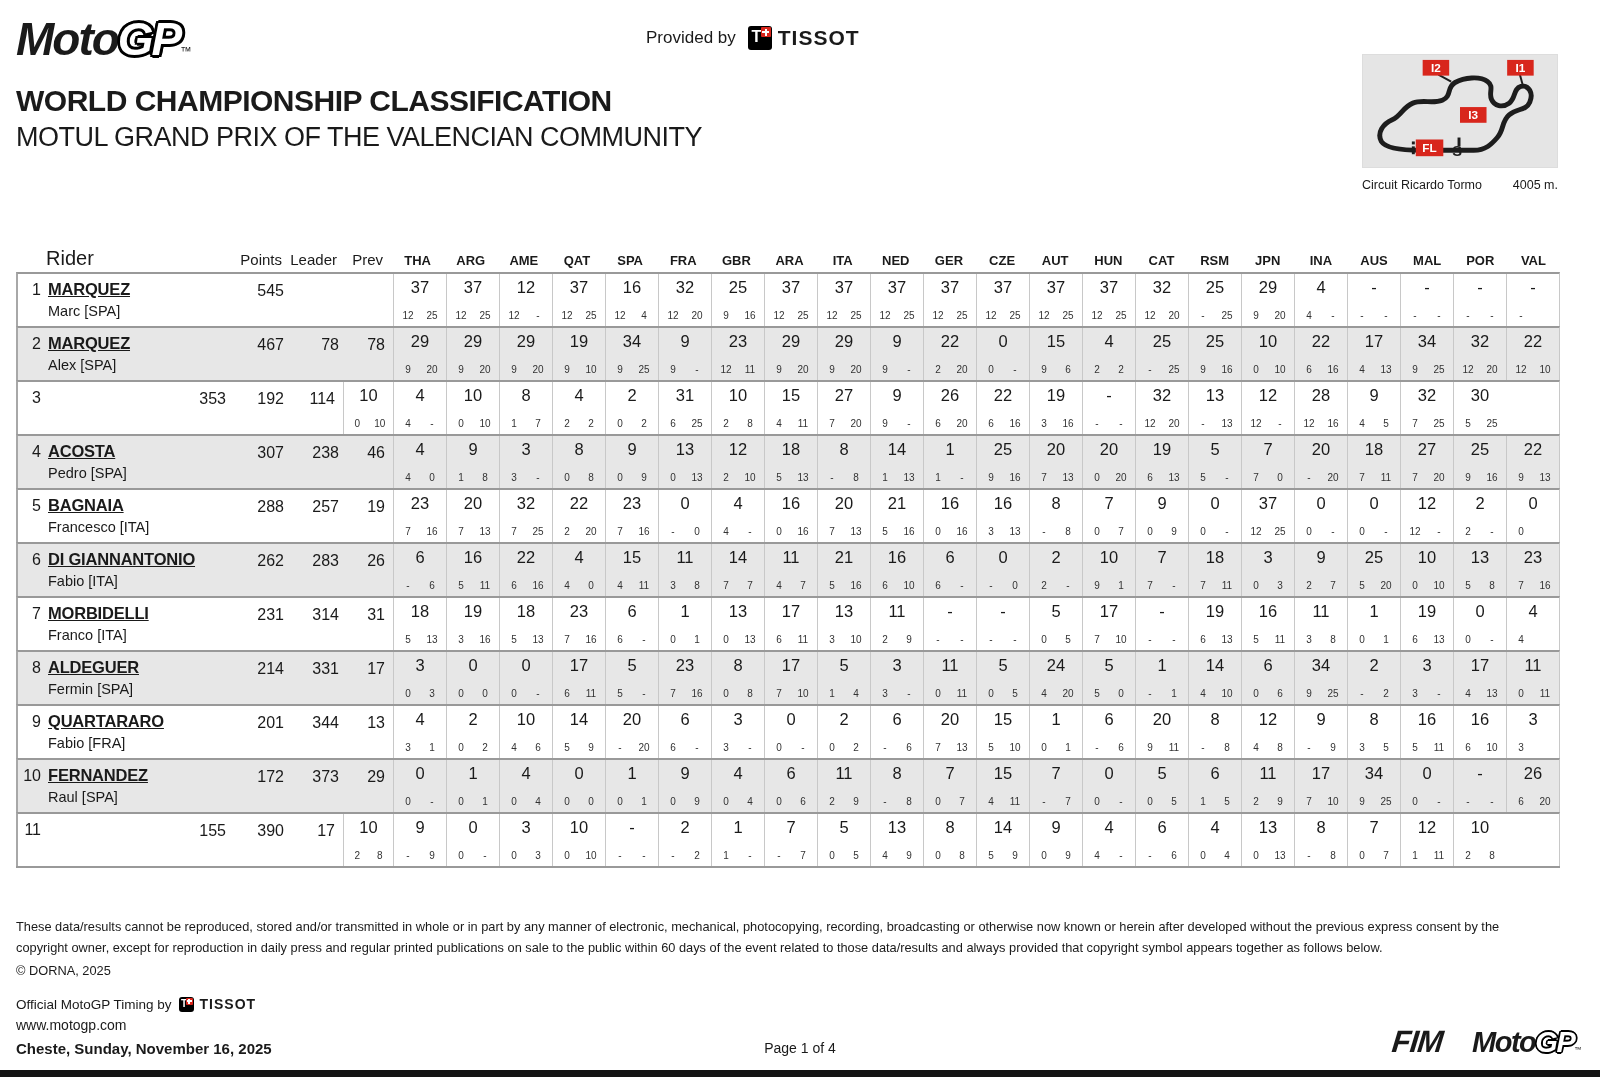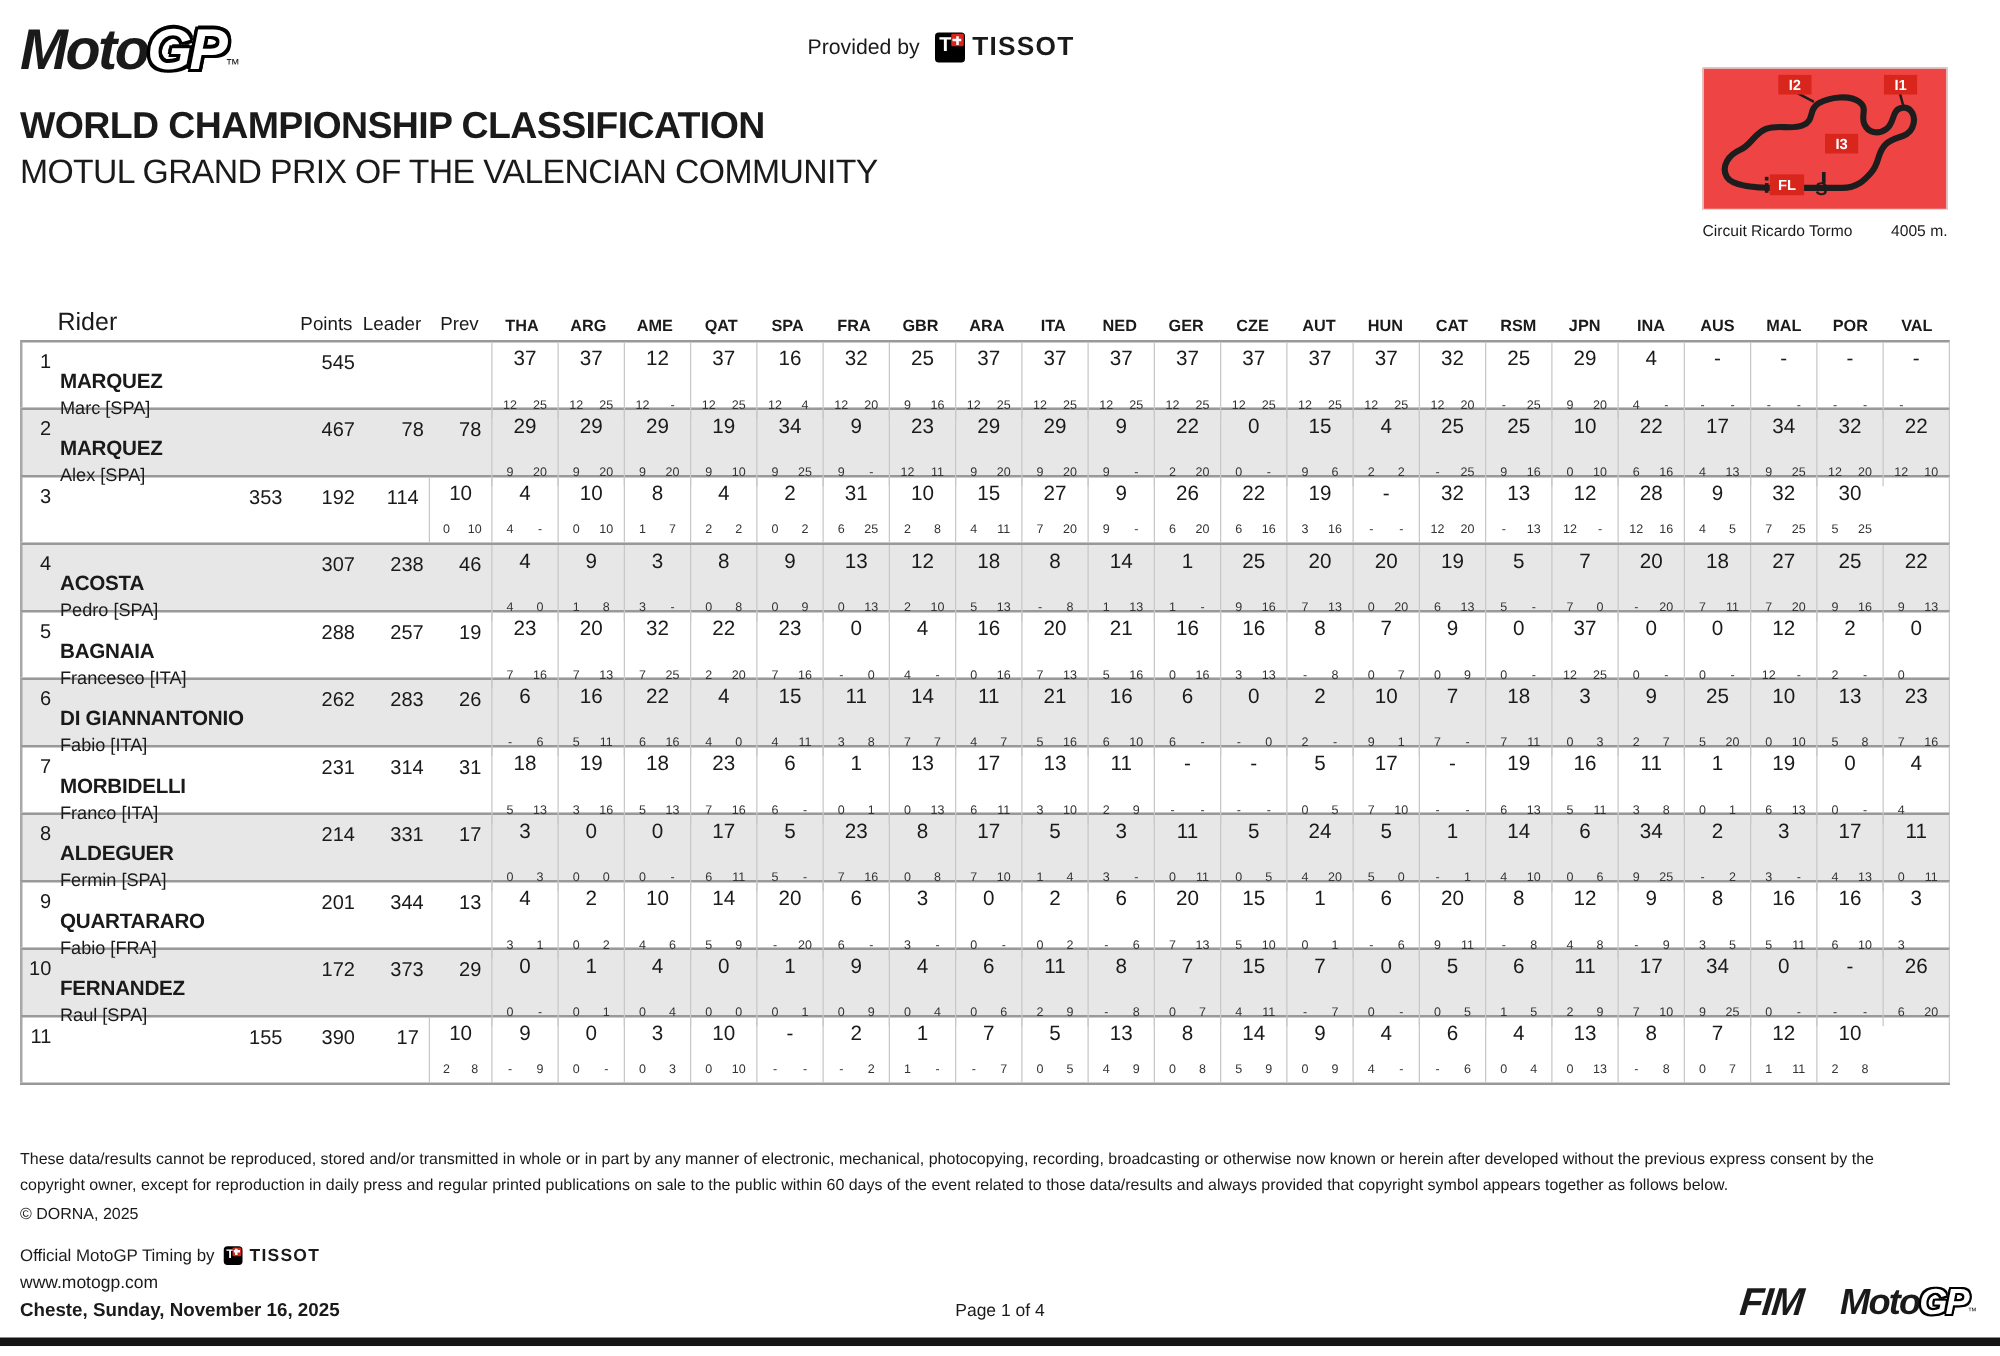--- a/index.html
+++ b/index.html
@@ -16,36 +16,36 @@
   .tissot { display:flex; align-items:center; gap:6px; }
   .tissot-box { position:relative; width:24px; height:24px; background:#000; border-radius:3px; }
   .tissot-box .t { position:absolute; left:0; top:2px; width:17px; text-align:center; color:#fff; font-weight:bold; font-size:16px; }
   .tissot-box .cross { position:absolute; right:1px; top:1px; width:10px; height:10px; background:#d8261c; border-radius:1px; }
   .tissot-box .cross::before { content:""; position:absolute; left:4px; top:1.5px; width:2px; height:7px; background:#fff; }
   .tissot-box .cross::after { content:""; position:absolute; left:1.5px; top:4px; width:7px; height:2px; background:#fff; }
   .tissot-word { font-size:21px; font-weight:bold; letter-spacing:1px; }
   .title { position:absolute; left:16px; top:84px; font-size:30px; font-weight:800; letter-spacing:-0.5px; }
   .subtitle { position:absolute; left:16px; top:122px; font-size:27px; font-weight:400; letter-spacing:-0.5px; }
 
-  .circuit-box { position:absolute; left:1362px; top:54px; width:196px; height:114px; border:1px solid #ddd; background:#ef4444; }
+  .circuit-box { position:absolute; left:1362px; top:54px; width:196px; height:114px; border:1px solid #ddd; background:#e5e5e5; }
   .circuit-caption { position:absolute; left:1362px; top:178px; width:196px; display:flex; justify-content:space-between; font-size:12.5px; }
 
   
   .table { position:absolute; left:16px; top:240px; width:1544px; }
   .thead-row, .trow { display:grid; grid-template-columns:30px 182px 58px 55px 50px repeat(22,1fr); }
   .thead-row { height:32px; align-items:end; }
   .th-rider { font-size:20px; font-weight:400; padding-bottom:2px; }
   .th-info { font-size:15px; text-align:right; padding:0 4px 4px 0; }
   .th-prev { padding-right:8px; }
   .ghead { font-size:13px; font-weight:bold; text-align:center; padding-bottom:4px; }
   .tbody { border-bottom:2px solid #999; }
   .trow { height:54px; border-top:2px solid #999; border-left:2px solid #a8a8a8; border-right:1px solid #c8c8c8; }
   .trow.alt { background:#e7e7e7; }
   .pos { text-align:right; padding:7px 7px 0 0; font-size:16px; }
-  .rname .sur { font-size:16.5px; font-weight:bold; padding-top:22px; letter-spacing:-0.2px; }
+  .rname .sur { font-size:16.5px; font-weight:bold; padding-top:6px; letter-spacing:-0.2px;text-decoration:underline; }
   .rname .giv { font-size:14.5px; padding-top:4px; }
   .pts,.ldr,.prv { text-align:right; padding:8px 4px 0 0; font-size:16px; }
   .prv { padding-right:8px; }
   .gcell { border-left:1px solid #c8c8c8; display:flex; flex-direction:column; justify-content:space-between; padding:4px 2px 5px 2px; }
   .gcell .big { text-align:center; font-size:16.5px; }
   .gcell .small { display:flex; font-size:10px; color:#333; }
   .gcell .small span { width:50%; text-align:center; }
 
   
   .legal { position:absolute; left:16px; top:916px; width:1548px; font-size:12.8px; line-height:21px; }

